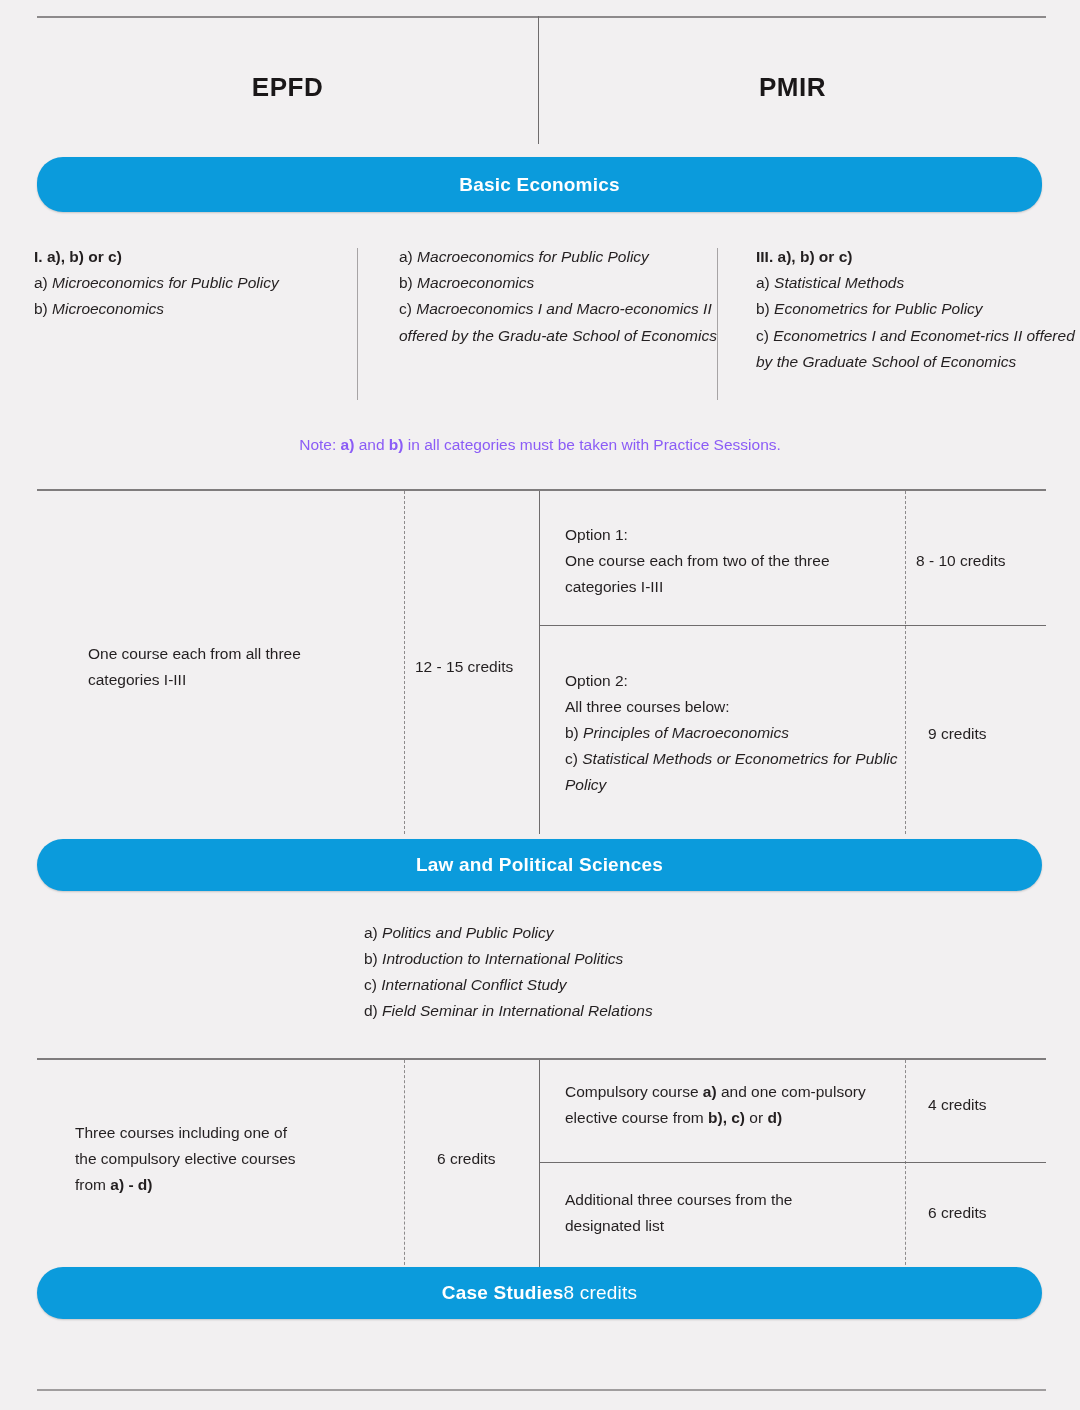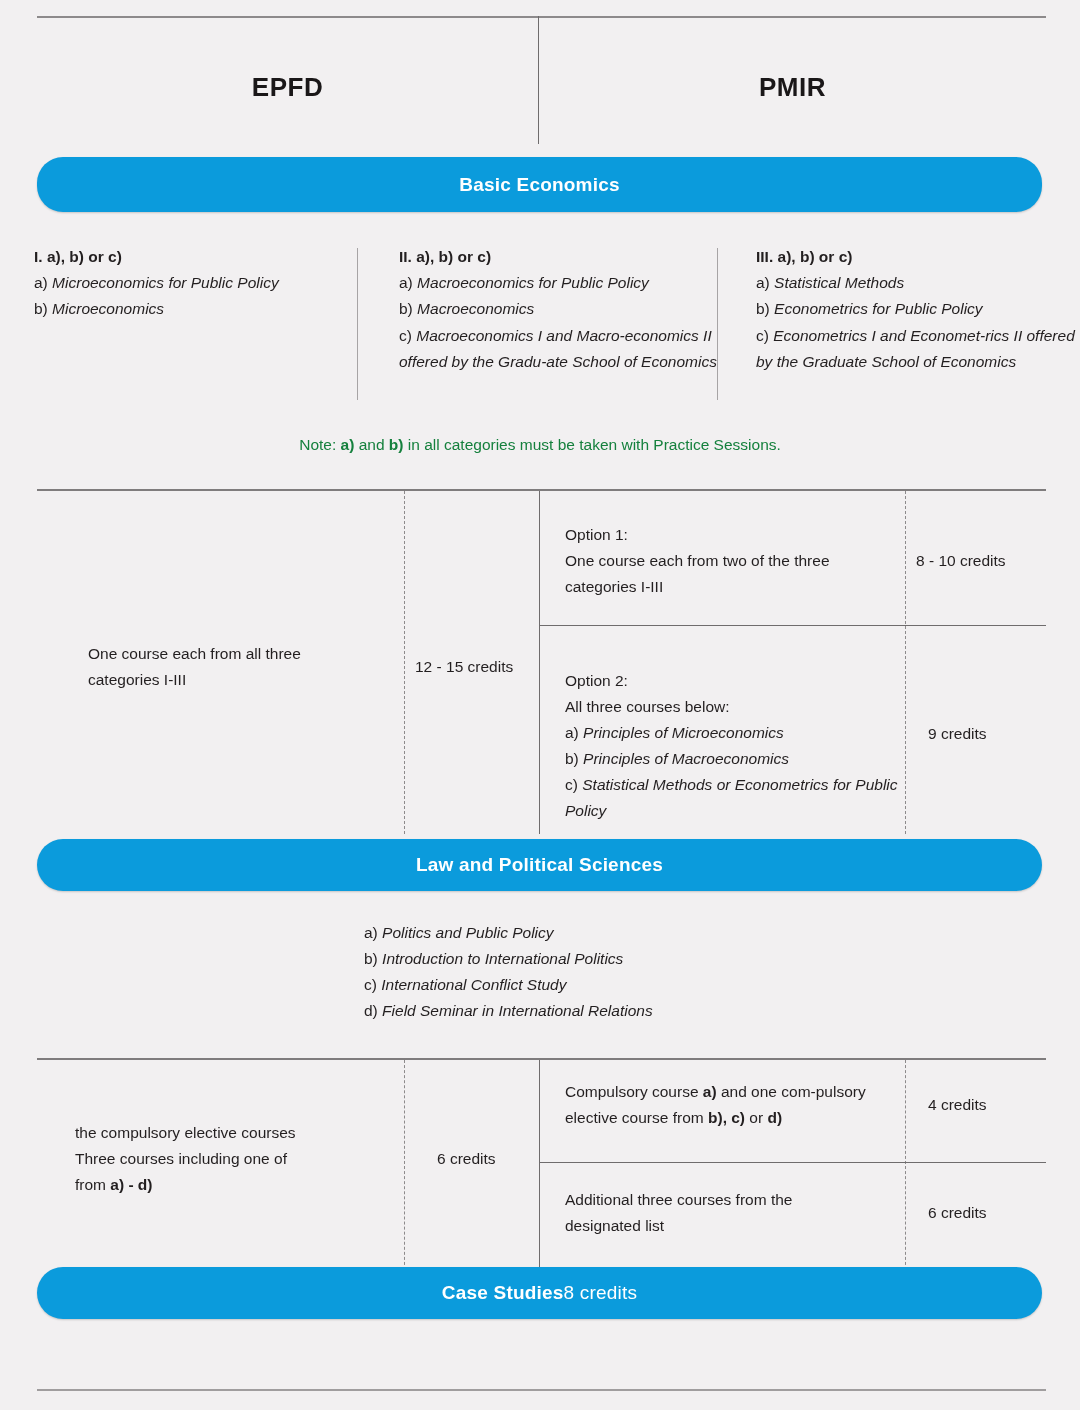--- a/index.html
+++ b/index.html
@@ -104,21 +104,21 @@
   }
   .cats .sep.s1 { left: 323px; }
   .cats .sep.s2 { left: 683px; }
 
   .note {
     position: absolute;
     left: 0; top: 436px;
     width: 1080px;
     text-align: center;
     font-size: 15.5px;
-    color: #15803d;
+    color: #8b5cf6;
   }
   .note b { font-weight: bold; }
 
   
   .tbl {
     position: absolute;
     left: 37px;
     width: 1009px;
   }
   .tbl .toprule {
@@ -198,21 +198,20 @@
 
     <div class="catcol c1">
       <div class="hd">I. a), b) or c)</div>
       <div><span>a)</span>
         <span class="it">Microeconomics for Public Policy</span></div>
       <div><span>b)</span>
         <span class="it">Microeconomics</span></div>
     </div>
 
     <div class="catcol c2">
-      <div class="hd">II. a), b) or c)</div>
       <div><span>a)</span>
         <span class="it">Macroeconomics for Public Policy</span></div>
       <div><span>b)</span>
         <span class="it">Macroeconomics</span></div>
       <div><span>c)</span>
         <span class="it">Macroeconomics I and Macro-economics II offered by the Gradu-ate School of Economics</span></div>
     </div>
 
     <div class="catcol c3">
       <div class="hd">III. a), b) or c)</div>
@@ -245,22 +244,20 @@
     <div class="cell" style="left:528px; top:33px; width:340px;">
       <div>Option 1:</div>
       <div>One course each from two of the three</div>
       <div>categories I-III</div>
     </div>
     <div class="cell" style="left:879px; top:59px; width:130px;">8 - 10 credits</div>
 
     <div class="cell" style="left:528px; top:179px; width:340px;">
       <div>Option 2:</div>
       <div>All three courses below:</div>
-      <div><span>a)</span>
-        <span class="it">Principles of Microeconomics</span></div>
       <div><span>b)</span>
         <span class="it">Principles of Macroeconomics</span></div>
       <div><span>c)</span>
         <span class="it">Statistical Methods or Econometrics for Public Policy</span></div>
     </div>
     <div class="cell" style="left:891px; top:232px; width:130px;">9 credits</div>
   </div>
 
   <div class="banner" style="top:839px; height:52px;">
     <span>Law and Political Sciences</span>
@@ -278,22 +275,22 @@
   </div>
 
   <div class="tbl" style="top:1058px; height:212px;">
     <div class="toprule"></div>
     <div class="dash" style="left:367px; top:2px;  height:210px;"></div>
     <div class="solid" style="left:502px; top:2px;  height:210px;"></div>
     <div class="dash" style="left:868px; top:2px;  height:210px;"></div>
     <div class="hsolid" style="left:502px; top:104px; width:507px;"></div>
 
     <div class="cell" style="left:38px; top:62px; width:320px;">
+      <div>Three courses including one of</div>
       <div>the compulsory elective courses</div>
-      <div>Three courses including one of</div>
       <div><span>from </span><b>a) - d)</b></div>
     </div>
     <div class="cell" style="left:400px; top:88px; width:110px;">6 credits</div>
 
     <div class="cell" style="left:528px; top:21px; width:340px;">
       <span>Compulsory course </span><b>a)</b><span> and one com-pulsory elective course from </span><b>b), c)</b><span> or </span><b>d)</b>
     </div>
     <div class="cell" style="left:891px; top:34px; width:130px;">4 credits</div>
 
     <div class="cell" style="left:528px; top:129px; width:340px;">

